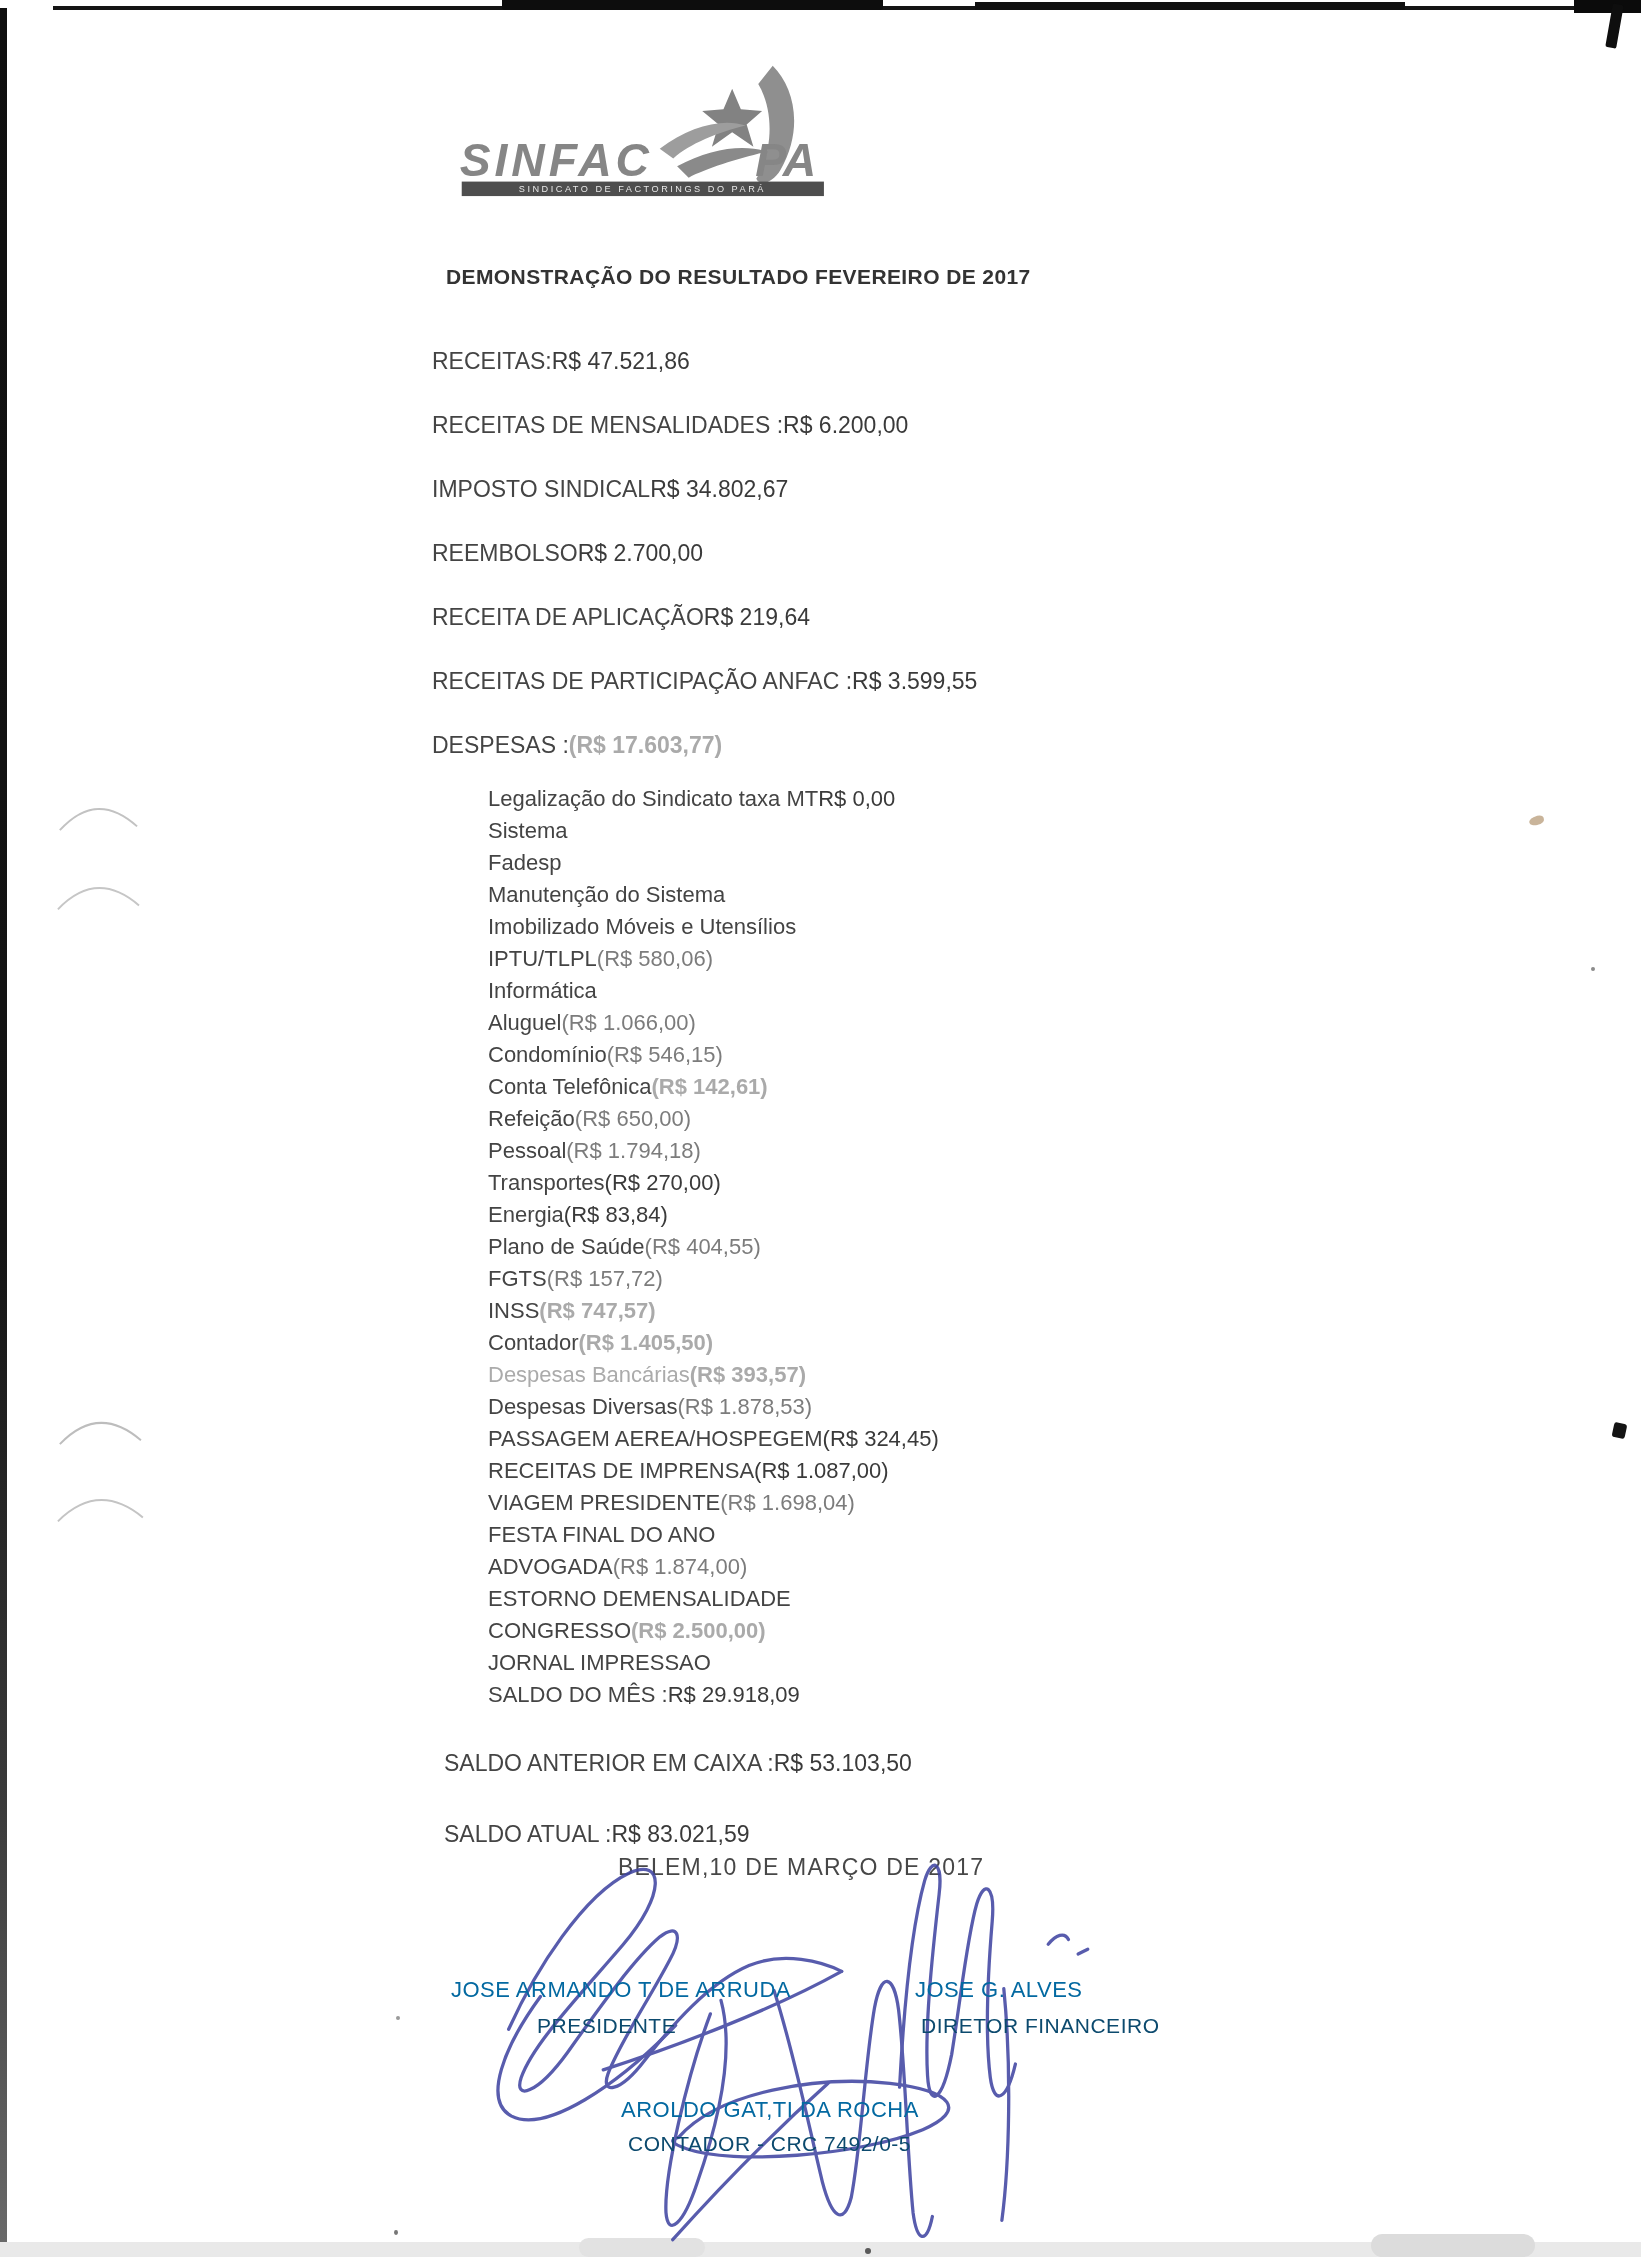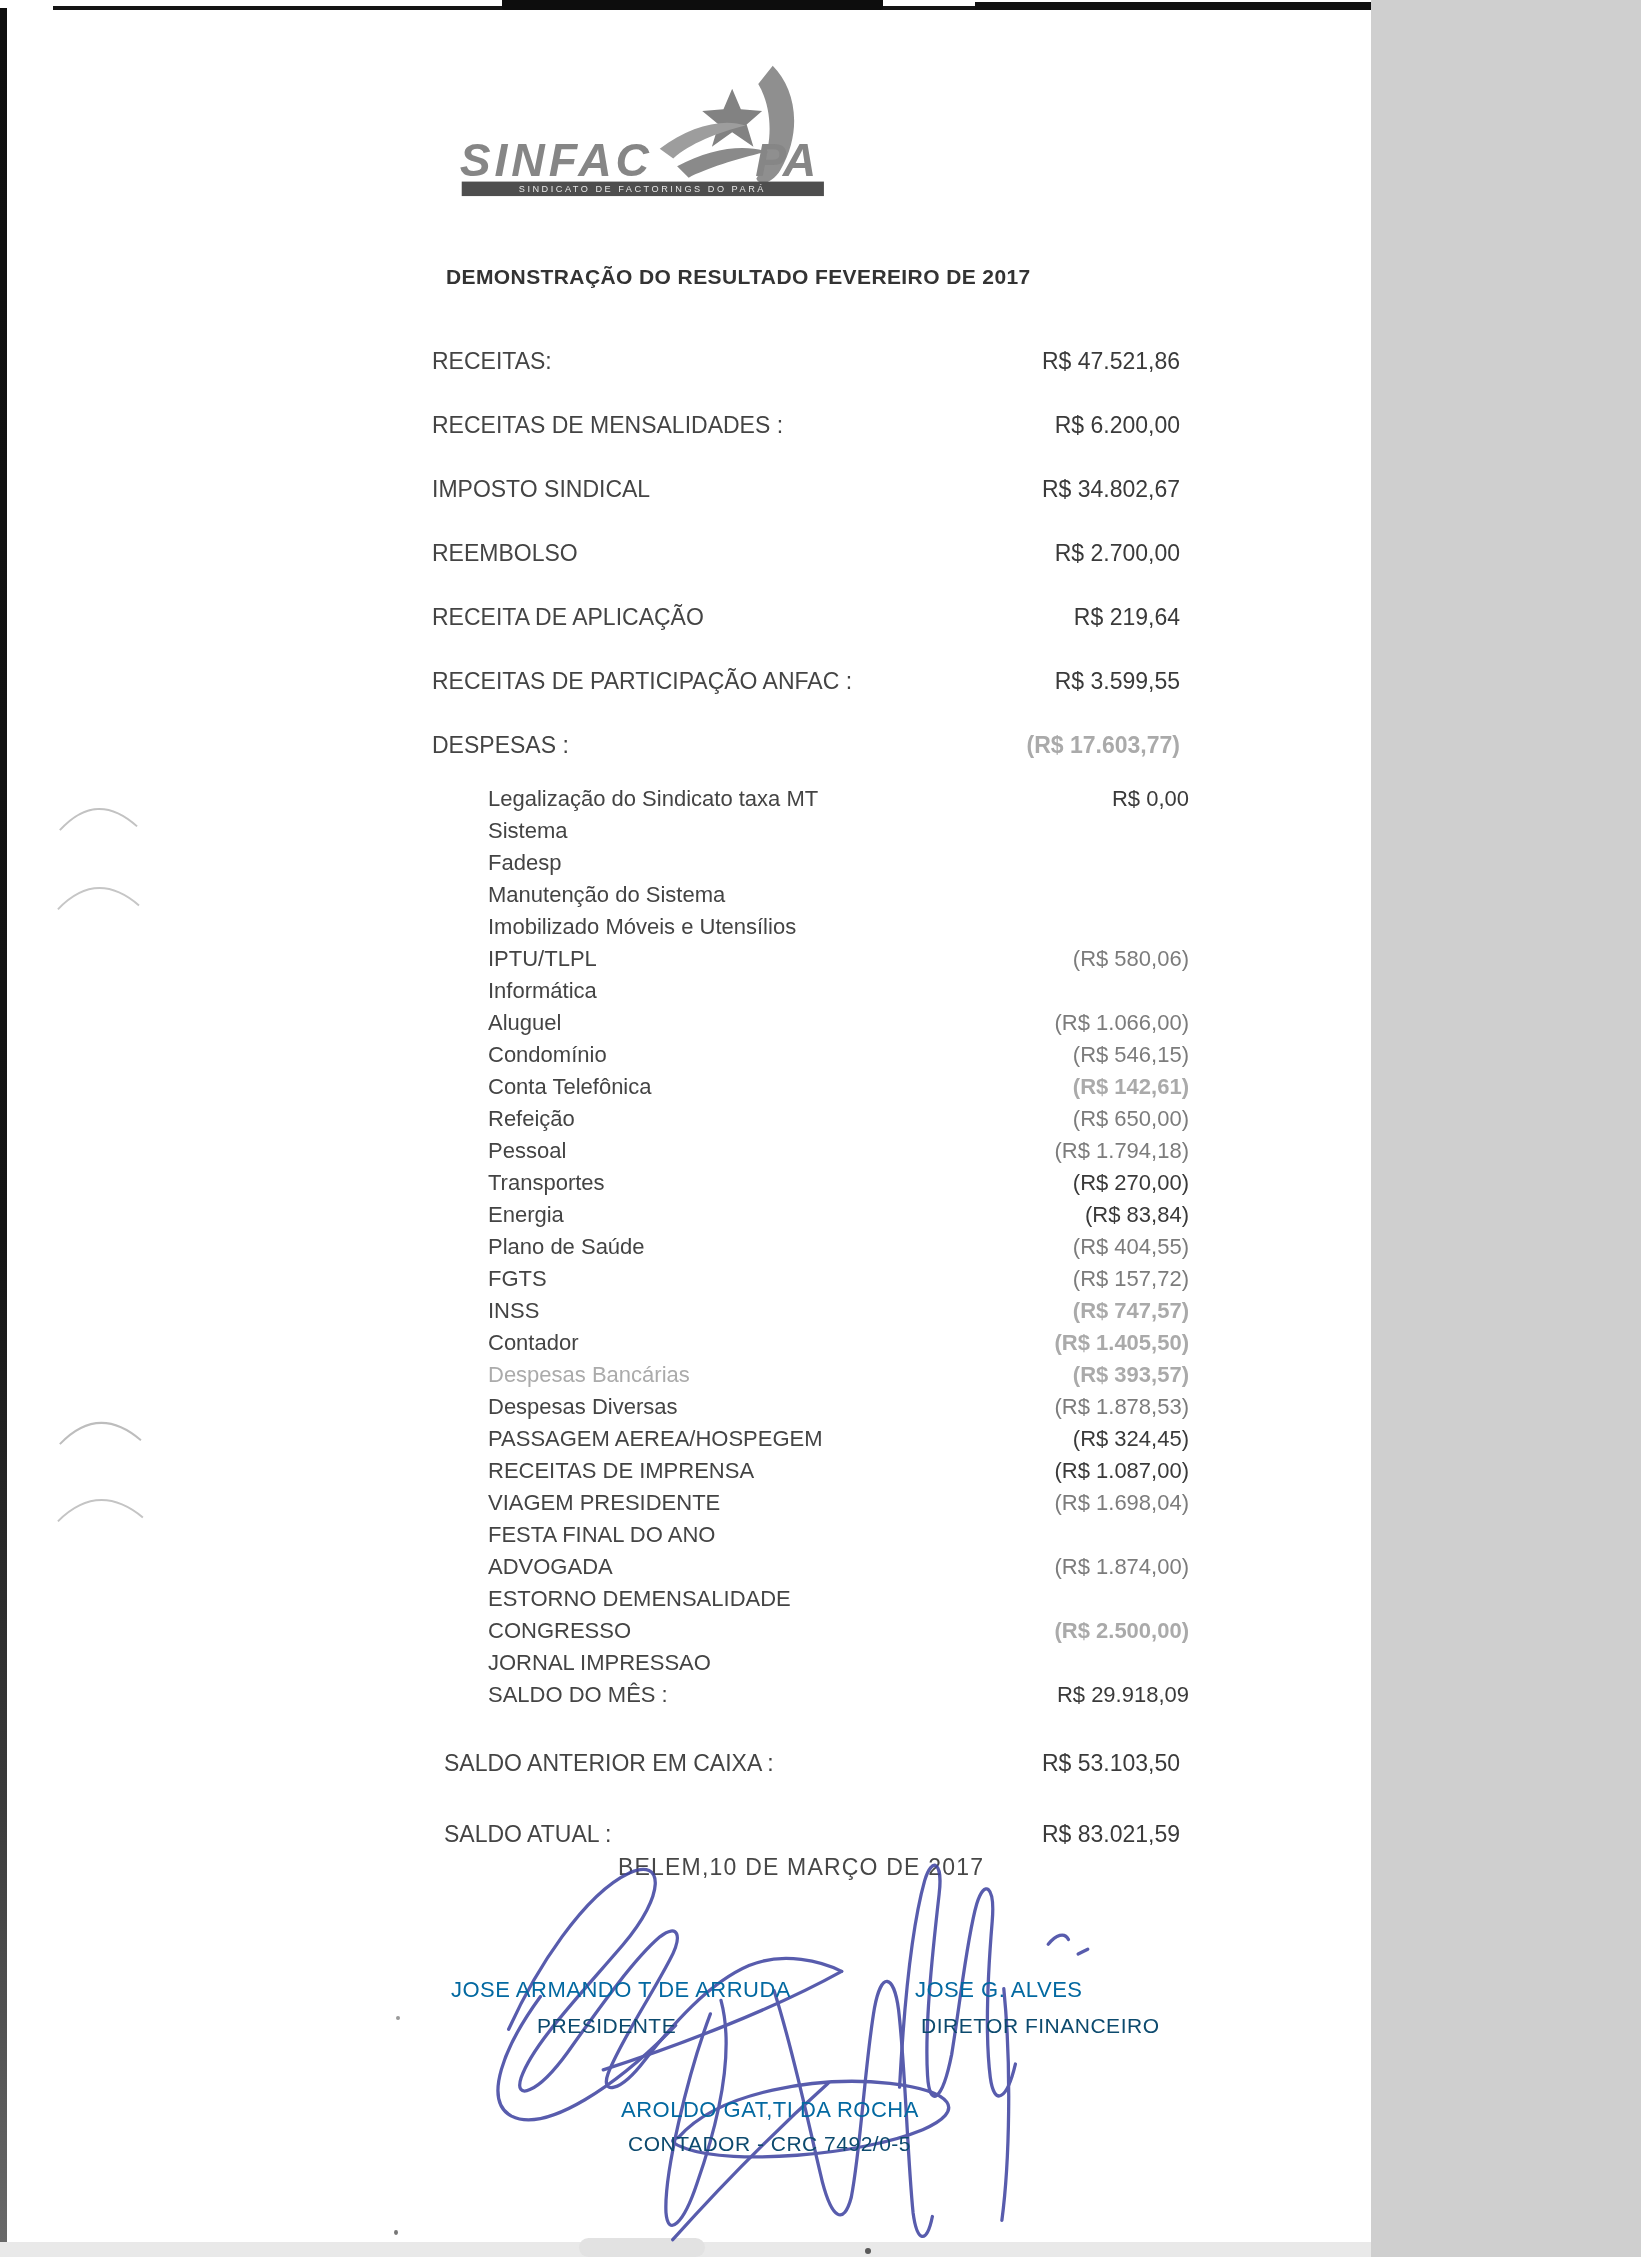--- a/index.html
+++ b/index.html
@@ -1,17 +1,17 @@
 <!DOCTYPE html>
 <html><head>
 <meta charset="utf-8">
 <style>
   html,body{margin:0;padding:0;background:#cfcfcf;}
   .page{
-    position:relative;width:1371px;height:2257px;background:#ffffff;
+    position:relative;width:1641px;height:2257px;background:#ffffff;
     font-family:"Liberation Sans", sans-serif;color:#3f3f3f;overflow:hidden;
   }
   
   .top-line{position:absolute;left:53px;top:5.8px;width:1588px;height:3.9px;background:#151515;}
   .top-thick1{position:absolute;left:502px;top:0;width:381px;height:9.7px;background:#0d0d0d;border-radius:0 0 2.9px 2.9px;}
   .top-thick2{position:absolute;left:975px;top:1.9px;width:430px;height:7.7px;background:#101010;}
   .top-corner{position:absolute;left:1574px;top:0;width:68px;height:12.6px;background:#0b0b0b;}
   .corner-v{position:absolute;left:1609px;top:3.9px;width:10.6px;height:44px;background:#0e0e0e;transform:rotate(10deg);border-radius:1.9px;}
   .left-strip{position:absolute;left:0;top:7.7px;width:6.8px;height:2242px;
     background:linear-gradient(#0f0f0f 0%,#141414 55%,#3a3a3a 80%,#6a6a6a 100%);}
@@ -23,21 +23,21 @@
   .speck-dot{position:absolute;left:1591px;top:967px;width:3.9px;height:3.9px;background:#8b8b8b;border-radius:50%;}
   .speck-blob{position:absolute;left:1613px;top:1423px;width:12.6px;height:14.5px;background:#141414;border-radius:2.9px;transform:rotate(12deg);}
   .speck-dot2{position:absolute;left:396px;top:2016px;width:3.9px;height:3.9px;background:#9a9a9a;border-radius:50%;}
   .speck-dot3{position:absolute;left:394px;top:2230px;width:3.9px;height:4.8px;background:#777;border-radius:50%;}
   .arcs{position:absolute;left:0;top:0;pointer-events:none;}
   
   .logo{position:absolute;left:454px;top:54px;width:396px;height:147px;}
   
   .title{position:absolute;left:446px;top:265px;font-size:21px;font-weight:bold;color:#333;letter-spacing:0.4px;}
   .rows{position:absolute;}
-  .rows .row{display:flex;justify-content:space-between;align-items:flex-start;}
+  .rows .row{display:flex;align-items:flex-start;}
   #summary{left:432px;top:348px;width:748px;}
   #summary .row{height:64px;font-size:23px;}
   #details{left:444px;top:786px;width:745px;}
   #details .row{height:32px;font-size:22px;margin-left:44px;}
   #totals{left:444px;top:1750px;width:736px;}
   #totals .row{height:71px;font-size:23px;}
   .lbl{white-space:nowrap;}
   .val{white-space:nowrap;text-align:right;}
   .t-dark{color:#3a3a3a;} .t-mid{color:#7c7c7c;} .t-light{color:#aaaaaa;font-weight:bold;}
   .lt-dark{color:#444444;} .lt-light{color:#ababab;}

